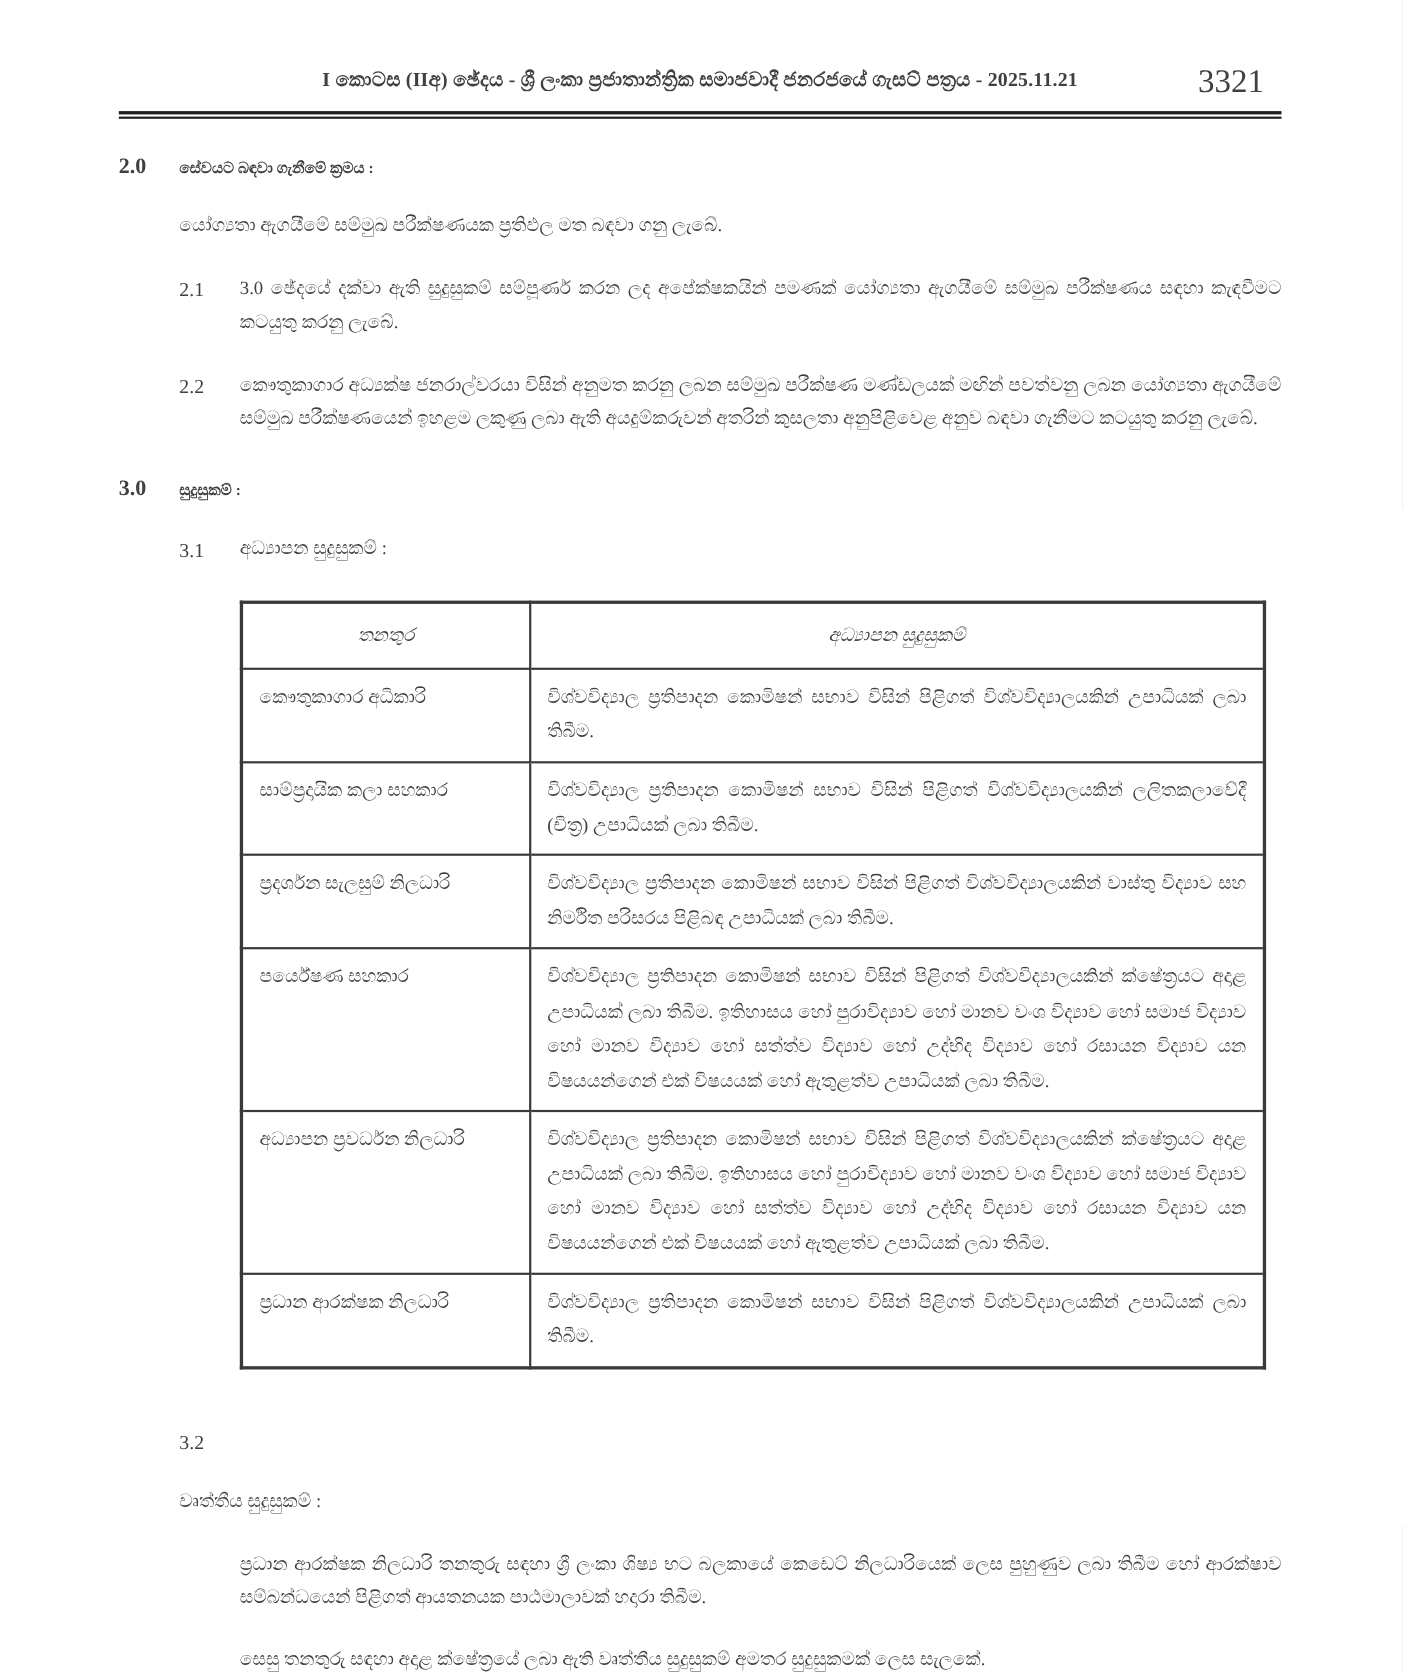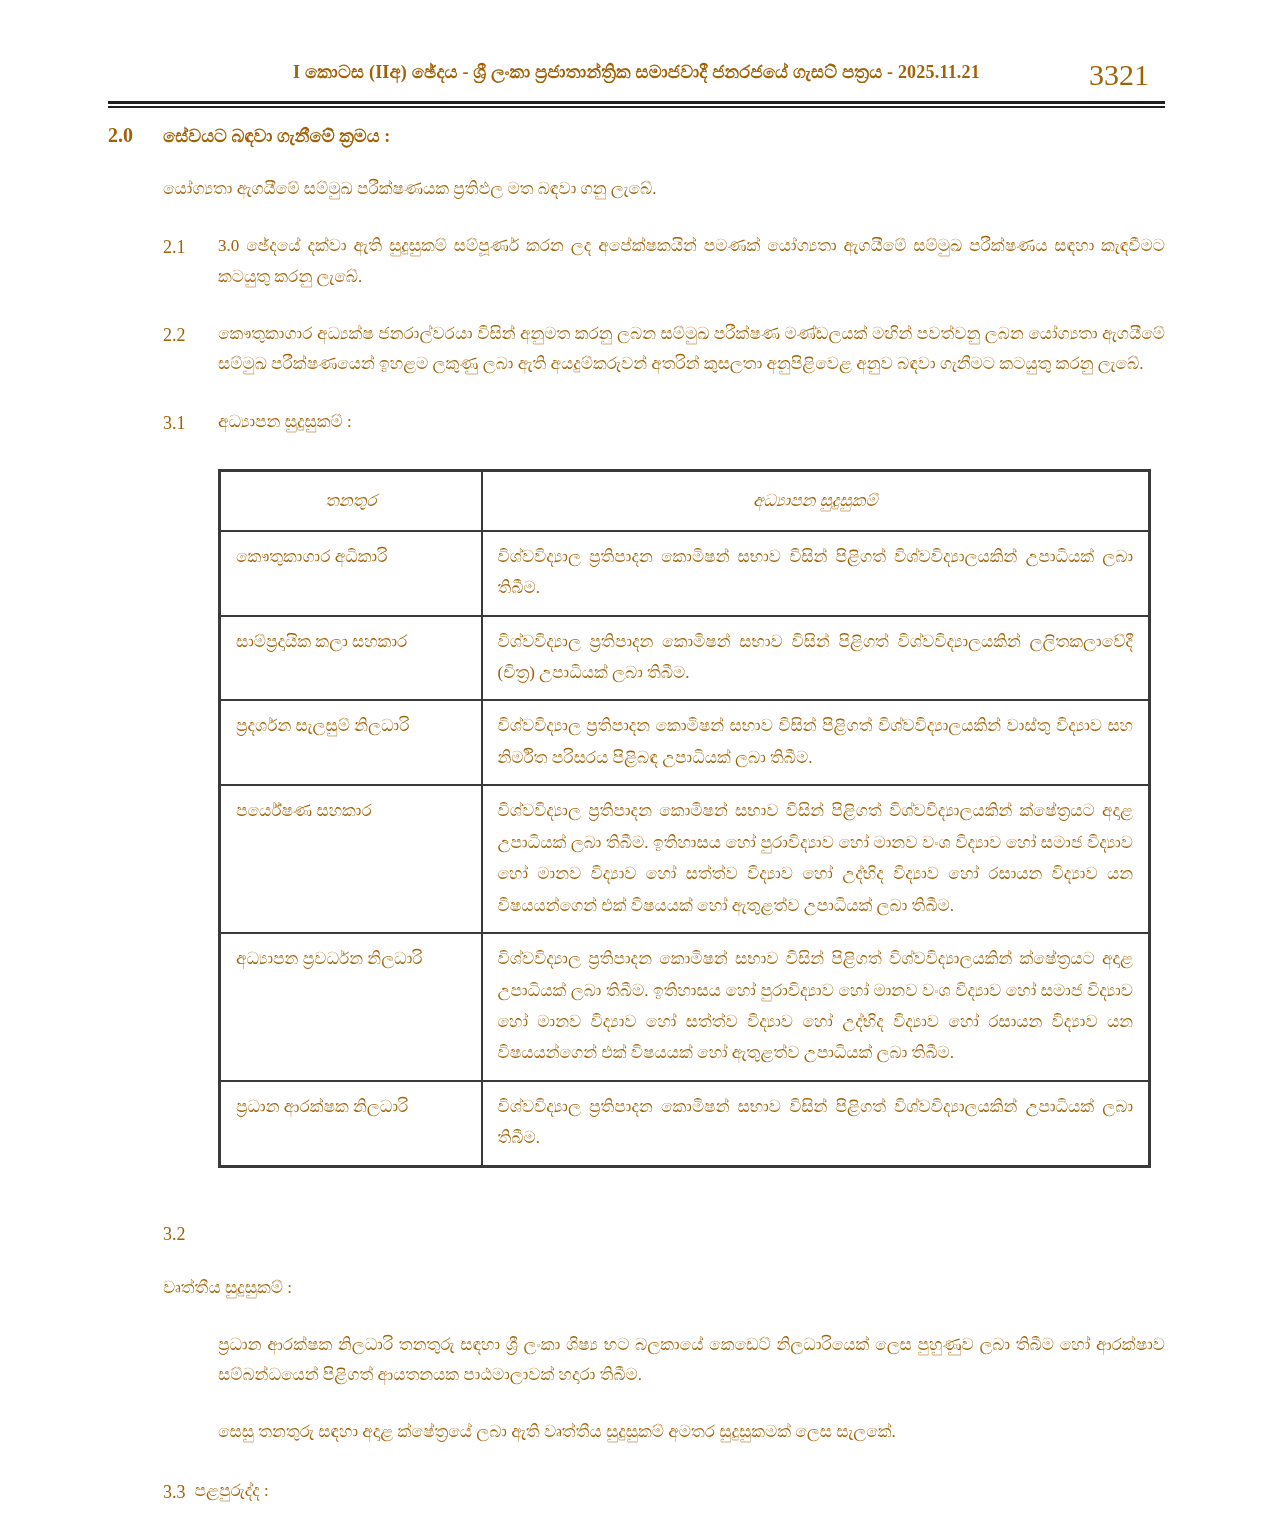--- a/index.html
+++ b/index.html
@@ -1,21 +1,21 @@
 <!DOCTYPE html>
 <html lang="si"><head>
 <meta charset="utf-8">
 <style>
   html,body{margin:0;padding:0;background:#e8e8e8;}
   .page{
     position:relative;
     width:1275px;height:1520px;
     margin:0 auto;
     background:#ffffff;
-    color:#a16207;
+    color:#404040;
     box-sizing:border-box;
     padding:58px 110px 0 108px;
     overflow:hidden;
     font-family:"Liberation Serif","DejaVu Serif",serif;
     font-size:17px;
   }
   
   .gz-header{position:relative;height:34px;}
   .gz-title{
     text-align:center;
@@ -31,27 +31,27 @@
     font-family:"Liberation Serif",serif;
     font-size:30px;
   }
   .gz-rule{
     margin-top:9px;
     height:2px;
     border-top:3px solid #1f1f1f;
     border-bottom:2px solid #1f1f1f;
   }
   
-  .sec-head{display:flex;align-items:baseline;margin-top:16px;}
+  .sec-head{display:flex;align-items:baseline;margin-top:32px;}
   .sec-head .num{
     flex:0 0 55px;
     font-family:"Liberation Serif",serif;
     font-size:20px;font-weight:bold;
   }
-  .sec-head .ttl{font-weight:bold;font-size:18px;}
+  .sec-head .ttl{font-weight:bold;font-size:14px;}
   
   .para{
     margin:27px 0 0 55px;
     line-height:1.78;
     text-align:justify;
   }
   .item{display:flex;margin:27px 0 0 55px;line-height:1.78;}
   .item .inum{
     flex:0 0 55px;
     font-family:"Liberation Serif",serif;
@@ -108,20 +108,24 @@
   <div class="item">
     <span class="inum">2.1</span>
     <span class="itext">3.0 ඡේදයේ දක්වා ඇති සුදුසුකම් සම්පූර්ණ කරන ලද අපේක්ෂකයින් පමණක් යෝග්‍යතා ඇගයීමේ සම්මුඛ පරීක්ෂණය සඳහා කැඳවීමට කටයුතු කරනු ලැබේ.</span>
   </div>
 
   <div class="item">
     <span class="inum">2.2</span>
     <span class="itext">කෞතුකාගාර අධ්‍යක්ෂ ජනරාල්වරයා විසින් අනුමත කරනු ලබන සම්මුඛ පරීක්ෂණ මණ්ඩලයක් මඟින් පවත්වනු ලබන යෝග්‍යතා ඇගයීමේ සම්මුඛ පරීක්ෂණයෙන් ඉහළම ලකුණු ලබා ඇති අයදුම්කරුවන් අතරින් කුසලතා අනුපිළිවෙළ අනුව බඳවා ගැනීමට කටයුතු කරනු ලැබේ.</span>
   </div>
 
+  <div class="sec-head" style="margin-top:38px;">
+    <span class="num">3.0</span>
+    <span class="ttl">සුදුසුකම් :</span>
+  </div>
 
   <div class="item sub-head">
     <span class="inum">3.1</span>
     <span class="itext">අධ්‍යාපන සුදුසුකම් :</span>
   </div>
 
   <table class="qual-table">
     <colgroup>
       <col class="col-position">
       <col>

